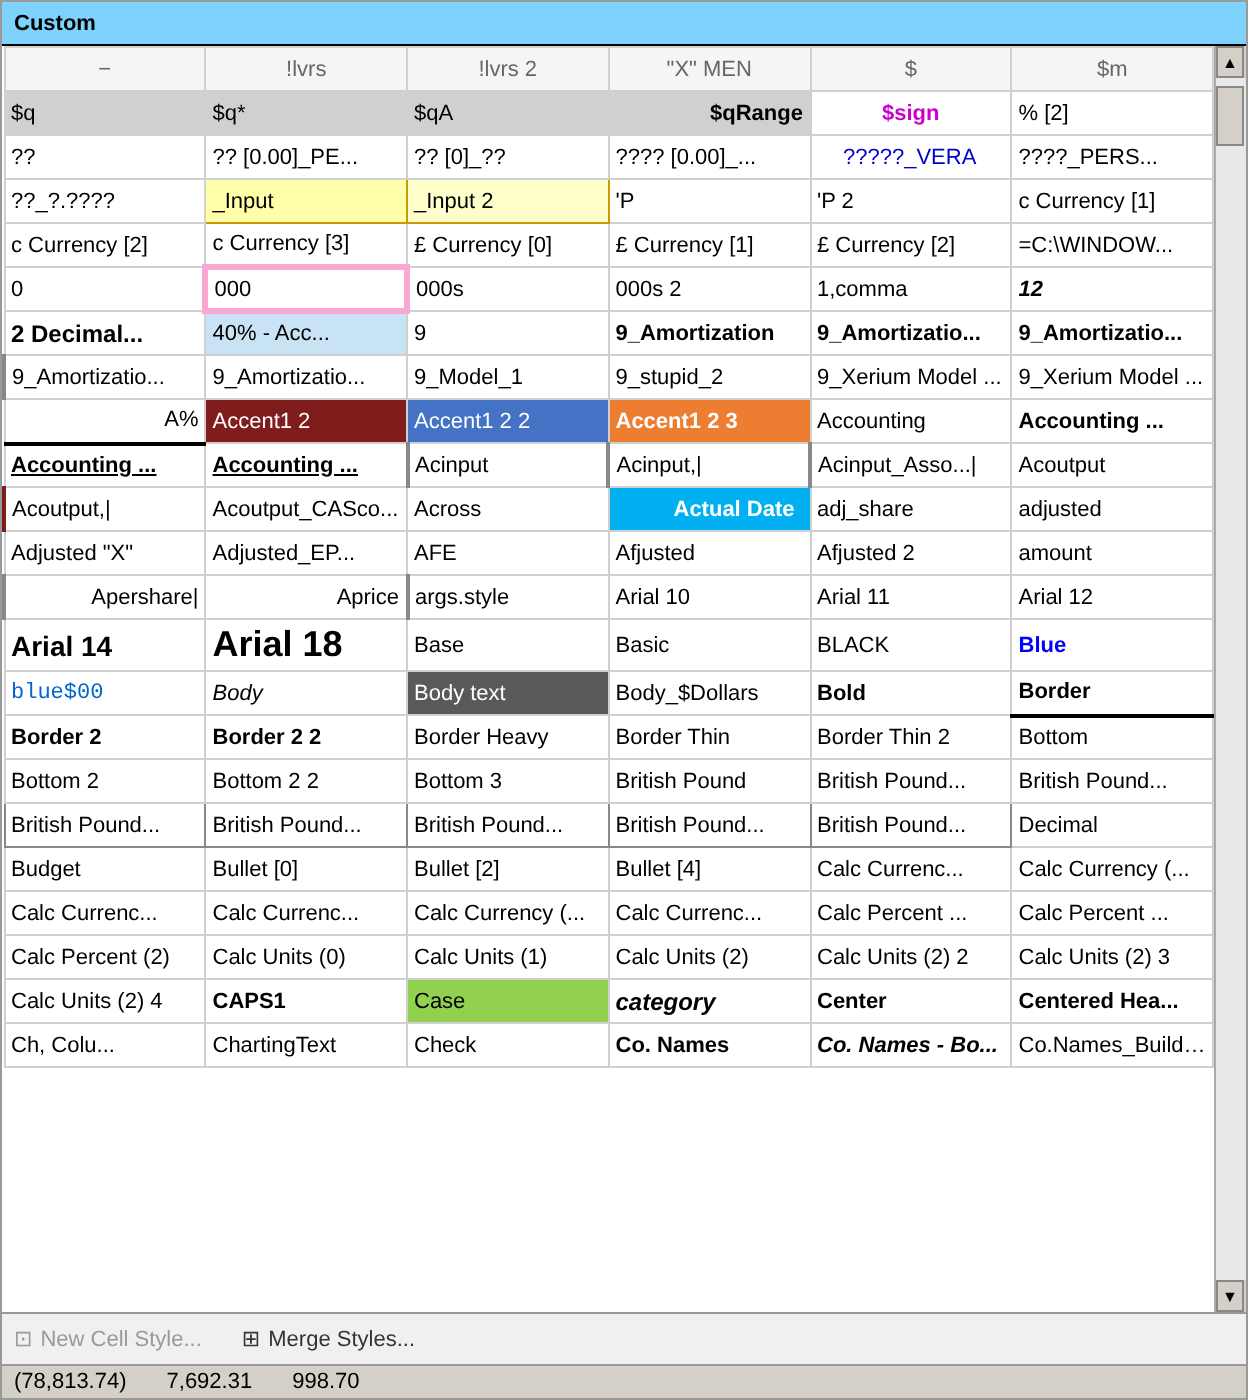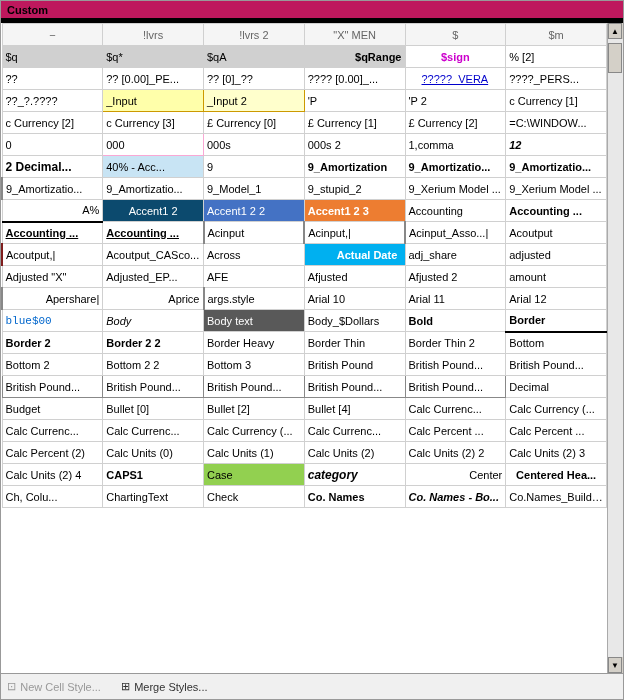--- a/index.html
+++ b/index.html
@@ -13,22 +13,22 @@
     }
     .window {
       width: 624px;
       height: 700px;
       border: 1px solid #999;
       display: flex;
       flex-direction: column;
       background: #fff;
     }
     .titlebar {
-      background: #be185d;
-      border-bottom: 5px solid #000000;
+      background: #7dd3fc;
+      border-bottom: 1px solid #000000;
       padding: 3px 6px;
       font-size: 11px;
       font-weight: bold;
       color: #000;
       display: flex;
       align-items: center;
       height: 22px;
     }
     .content {
       flex: 1;
@@ -147,21 +147,21 @@
             <td style="background:#d0d0d0; text-align:right; font-weight:bold;">$qRange</td>
             <td style="color:#cc00cc; font-weight:bold; text-align:center;">$sign</td>
             <td>% [2]</td>
           </tr>
 
           <tr>
             <td>??</td>
             <td>?? [0.00]_PE...</td>
             <td>?? [0]_??</td>
             <td>???? [0.00]_...</td>
-            <td style="color:#0000cc; text-decoration:underline;padding-left:16px;">?????_VERA</td>
+            <td style="color:#0000cc; padding-left:16px;">?????_VERA</td>
             <td>????_PERS...</td>
           </tr>
 
           <tr>
             <td>??_?.????</td>
             <td style="background:#ffffaa; border:1px solid #cc9900;">_Input</td>
             <td style="background:#ffffcc; border:1px solid #cc9900;">_Input 2</td>
             <td>'P</td>
             <td>'P 2</td>
             <td>c Currency [1]</td>
@@ -171,21 +171,21 @@
             <td>c Currency [2]</td>
             <td>c Currency [3]</td>
             <td>£ Currency [0]</td>
             <td>£ Currency [1]</td>
             <td>£ Currency [2]</td>
             <td>=C:\WINDOW...</td>
           </tr>
 
           <tr>
             <td>0</td>
-            <td style="border:1px solid #f9a8d4;">000</td>
+            <td style="border:3px solid #f9a8d4;">000</td>
             <td>000s</td>
             <td>000s 2</td>
             <td>1,comma</td>
             <td style="font-style:italic; font-weight:bold;">12</td>
           </tr>
 
           <tr>
             <td style="font-weight:bold; font-size:12px;">2 Decimal...</td>
             <td style="background:#c8e4f4;">40% - Acc...</td>
             <td>9</td>
@@ -198,21 +198,21 @@
             <td style="border-left:2px solid #888;">9_Amortizatio...</td>
             <td>9_Amortizatio...</td>
             <td>9_Model_1</td>
             <td>9_stupid_2</td>
             <td>9_Xerium Model ...</td>
             <td>9_Xerium Model ...</td>
           </tr>
 
           <tr>
             <td style="text-align:right; border-bottom:2px solid #000;">A%</td>
-            <td style="background:#0c4a6e; color:white;text-align:center;">Accent1 2</td>
+            <td style="background:#7f1d1d; color:white;">Accent1 2</td>
             <td style="background:#4472c4; color:white;">Accent1 2 2</td>
             <td style="background:#ed7d31; color:white; font-weight:bold;">Accent1 2 3</td>
             <td>Accounting</td>
             <td style="font-weight:bold;">Accounting ...</td>
           </tr>
 
           <tr>
             <td style="font-weight:bold; text-decoration:underline;">Accounting ...</td>
             <td style="font-weight:bold; text-decoration:underline;">Accounting ...</td>
             <td style="border-left:2px solid #888;">Acinput</td>
@@ -241,20 +241,28 @@
 
           <tr>
             <td style="border-left:2px solid #888; text-align:right;">Apershare|</td>
             <td style="text-align:right; border-right:2px solid #888;">Aprice</td>
             <td>args.style</td>
             <td>Arial 10</td>
             <td>Arial 11</td>
             <td>Arial 12</td>
           </tr>
 
+          <tr>
+            <td style="font-size:14px; font-weight:bold;">Arial 14</td>
+            <td style="font-size:18px; font-weight:bold;">Arial 18</td>
+            <td>Base</td>
+            <td>Basic</td>
+            <td>BLACK</td>
+            <td style="color:#0000ff; font-weight:bold;">Blue</td>
+          </tr>
 
           <tr>
             <td style="color:#0066cc;font-family:Liberation Mono, monospace;">blue$00</td>
             <td style="font-style:italic;">Body</td>
             <td style="background:#595959; color:white;">Body text</td>
             <td>Body_$Dollars</td>
             <td style="font-weight:bold;">Bold</td>
             <td style="font-weight:bold; border-bottom:2px solid #000;">Border</td>
           </tr>
 
@@ -310,22 +318,22 @@
             <td>Calc Units (2)</td>
             <td>Calc Units (2) 2</td>
             <td>Calc Units (2) 3</td>
           </tr>
 
           <tr>
             <td>Calc Units (2) 4</td>
             <td style="font-weight:bold; font-variant:small-caps;">CAPS1</td>
             <td style="background:#92d050;">Case</td>
             <td style="font-style:italic; font-weight:bold; font-size:12px;">category</td>
-            <td style="text-align:right; font-weight:normal;">Center</td>
-            <td style="font-weight:bold;text-align:center;">Centered Hea...</td>
+            <td style="text-align:left; font-weight:bold;">Center</td>
+            <td style="font-weight:bold;">Centered Hea...</td>
           </tr>
 
           <tr>
             <td>Ch, Colu...</td>
             <td>ChartingText</td>
             <td>Check</td>
             <td style="font-weight:bold;">Co. Names</td>
             <td style="font-weight:bold; font-style:italic;">Co. Names - Bo...</td>
             <td>Co.Names_Buildup...</td>
           </tr>
@@ -338,14 +346,19 @@
         <div class="bottom-link disabled">
           <span>⊡</span>
           <span>New Cell Style...</span>
         </div>
         <div class="bottom-link">
           <span>⊞</span>
           <span>Merge Styles...</span>
         </div>
       </div>
     </div>
+    <div class="status-bar">
+      <span>(78,813.74)</span>
+      <span>7,692.31</span>
+      <span>998.70</span>
+    </div>
   </div>
 </div>
 
 </body></html>

